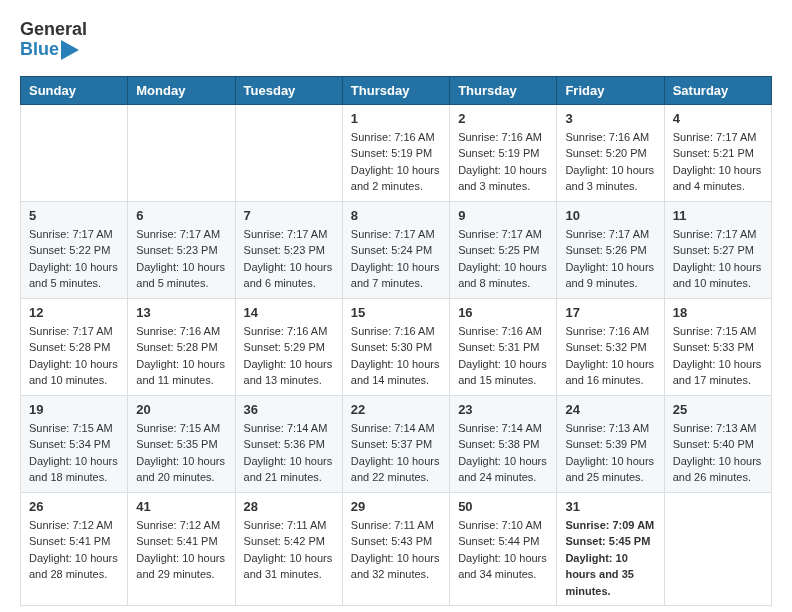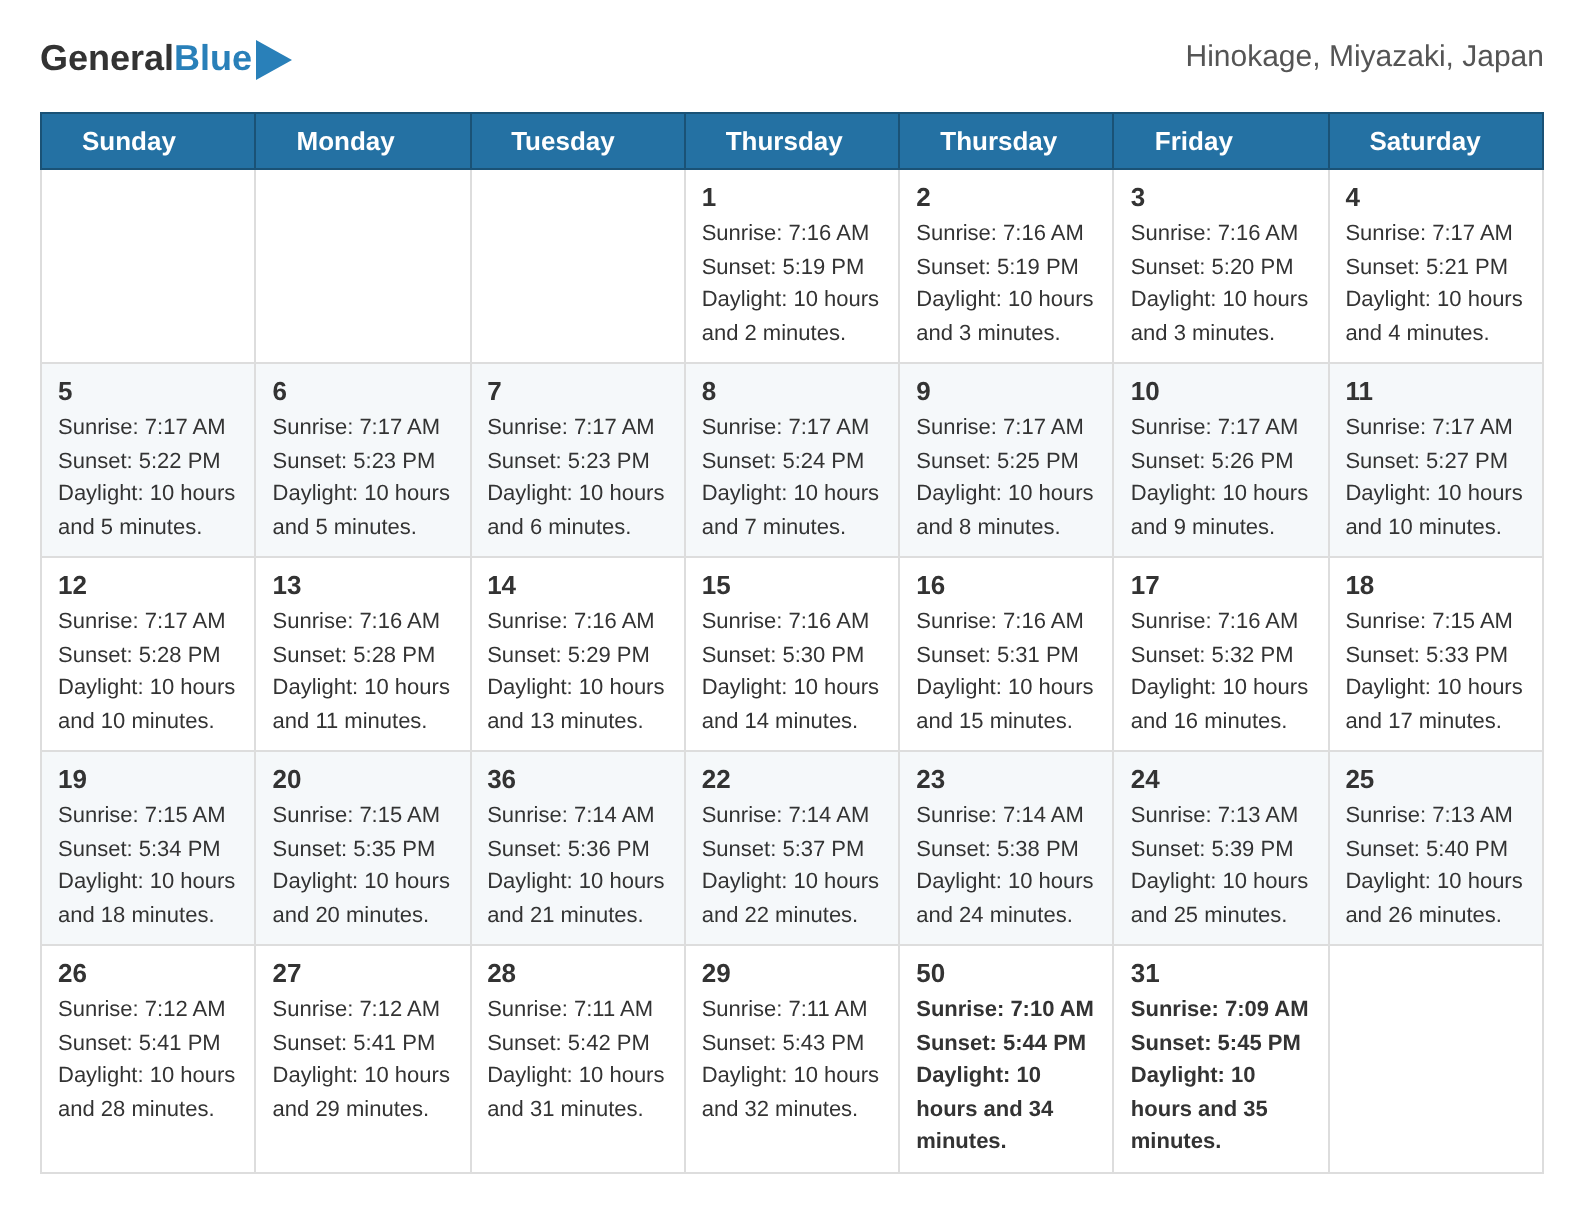--- a/index.html
+++ b/index.html
@@ -46,21 +46,21 @@
     }
     .calendar {
       width: 100%;
       border-collapse: collapse;
       border: 1px solid #ccc;
     }
     .calendar th {
       background-color: #2471a3;
       color: #fff;
       text-align: left;
-      padding: 6px 20px;
+      padding: 6px 8px;
       font-size: 13px;
       font-weight: bold;
       border: 1px solid #1a5276;
     }
     .calendar td {
       vertical-align: top;
       padding: 6px 8px;
       font-size: 11px;
       color: #333;
       border: 1px solid #ddd;
@@ -79,30 +79,29 @@
       line-height: 1.5;
       color: #333;
     }
     td.empty { background: #f9f9f9; }
   </style>
 </head>
 <body>
 
 <div class="header">
   <div class="logo">
-    <div style="display:flex;flex-direction:row;line-height:1.1">
+    <div style="display:flex;flex-direction:column;line-height:1.1">
       <span class="logo-general">General</span>
       <div style="display:flex;align-items:flex-end">
         <span class="logo-blue">Blue</span>
         <div class="logo-arrow"></div>
       </div>
     </div>
   </div>
   <div class="title-block">
-    <div class="subtitle">Hinokage, Miyazaki, Japan</div>
   </div>
 </div>
 
 <table class="calendar">
   <thead>
     <tr>
     <th>Sunday</th>
         <th>Monday</th>
         <th>Tuesday</th>
         <th>Thursday</th>
@@ -274,40 +273,40 @@
         </td>
       </tr>
       <tr>
         <td>
           <span class="day-num">26</span>
           <div class="day-info" style="white-space: pre-line;">Sunrise: 7:12 AM
 Sunset: 5:41 PM
 Daylight: 10 hours and 28 minutes.</div>
         </td>
         <td>
-          <span class="day-num">27</span>
+          <span class="day-num">41</span>
           <div class="day-info" style="white-space: pre-line;">Sunrise: 7:12 AM
 Sunset: 5:41 PM
 Daylight: 10 hours and 29 minutes.</div>
         </td>
         <td>
           <span class="day-num">28</span>
           <div class="day-info" style="white-space: pre-line;">Sunrise: 7:11 AM
 Sunset: 5:42 PM
 Daylight: 10 hours and 31 minutes.</div>
         </td>
         <td>
           <span class="day-num">29</span>
           <div class="day-info" style="white-space: pre-line;">Sunrise: 7:11 AM
 Sunset: 5:43 PM
 Daylight: 10 hours and 32 minutes.</div>
         </td>
         <td>
           <span class="day-num">50</span>
-          <div class="day-info" style="white-space: pre-line; font-weight: bold;">Sunrise: 7:10 AM
+          <div class="day-info" style="white-space: pre-line;">Sunrise: 7:10 AM
 Sunset: 5:44 PM
 Daylight: 10 hours and 34 minutes.</div>
         </td>
         <td>
           <span class="day-num">31</span>
           <div class="day-info" style="white-space: pre-line; font-weight: bold;">Sunrise: 7:09 AM
 Sunset: 5:45 PM
 Daylight: 10 hours and 35 minutes.</div>
         </td>
         <td class="empty"></td>

